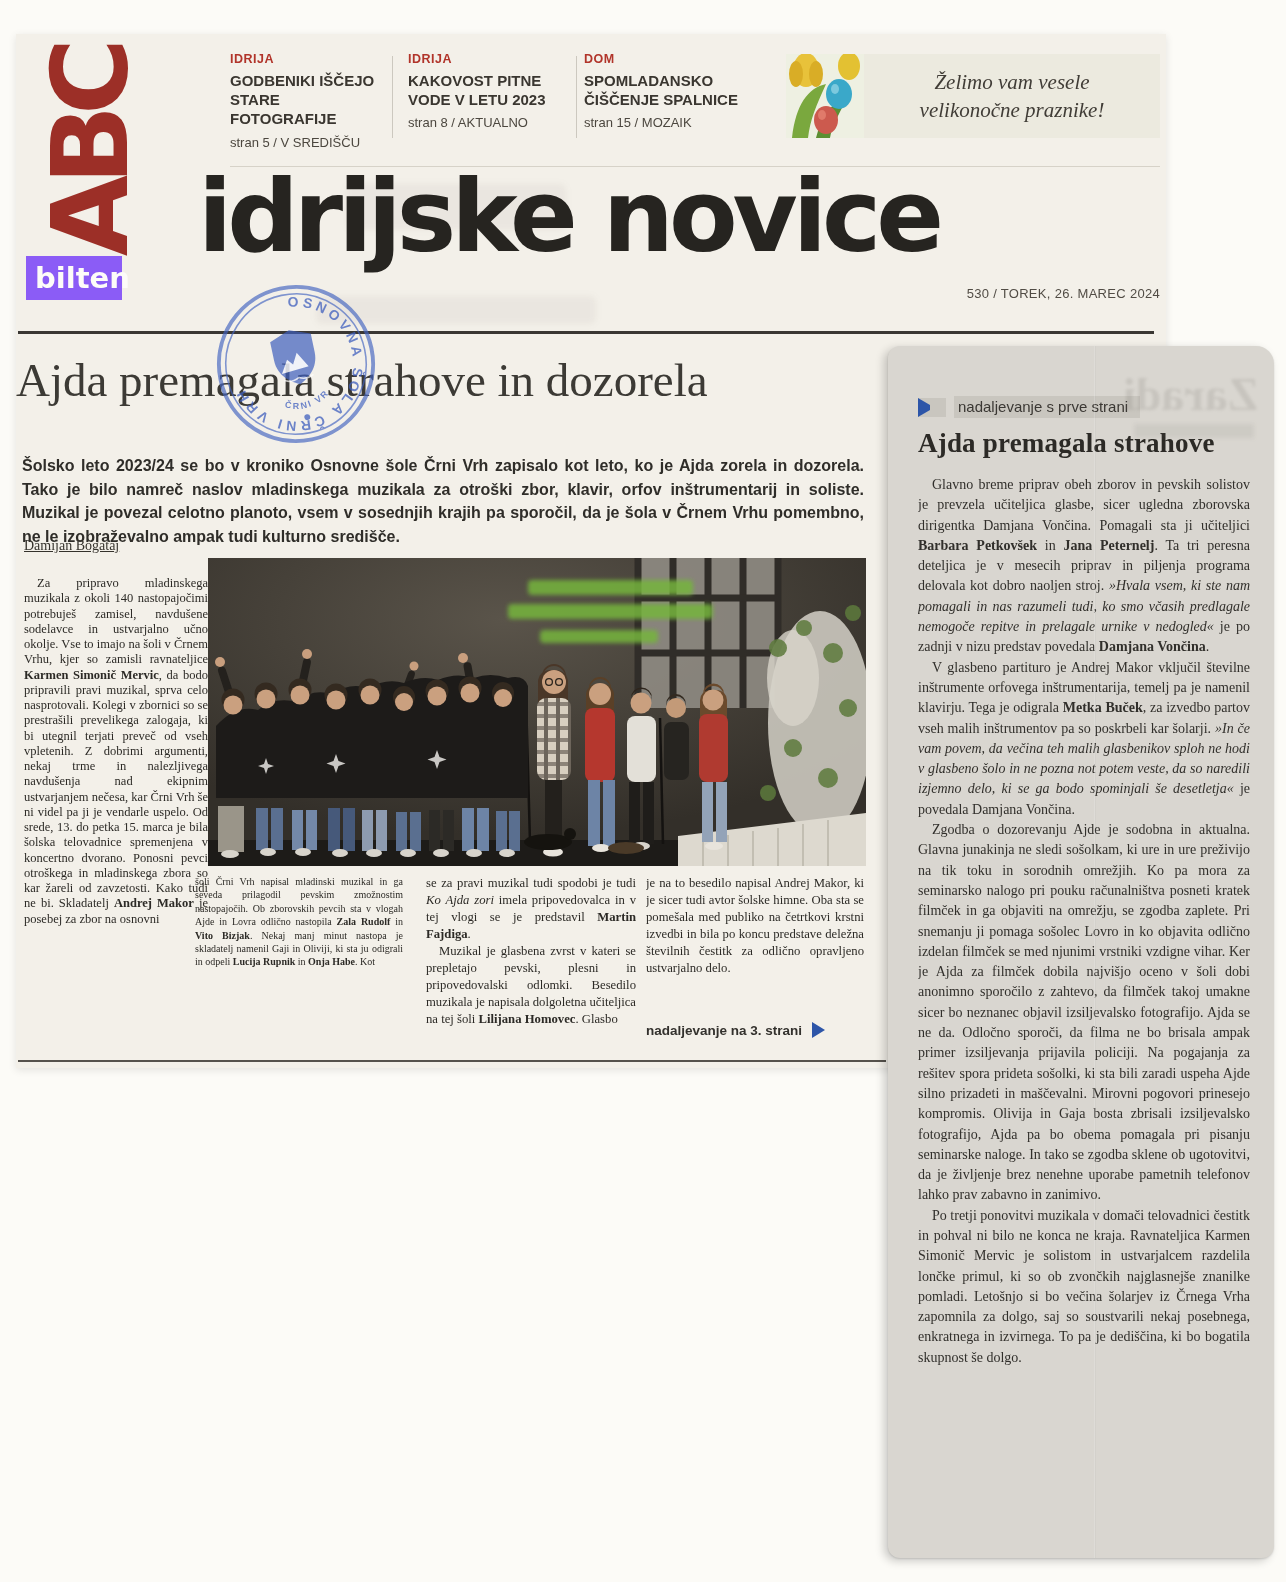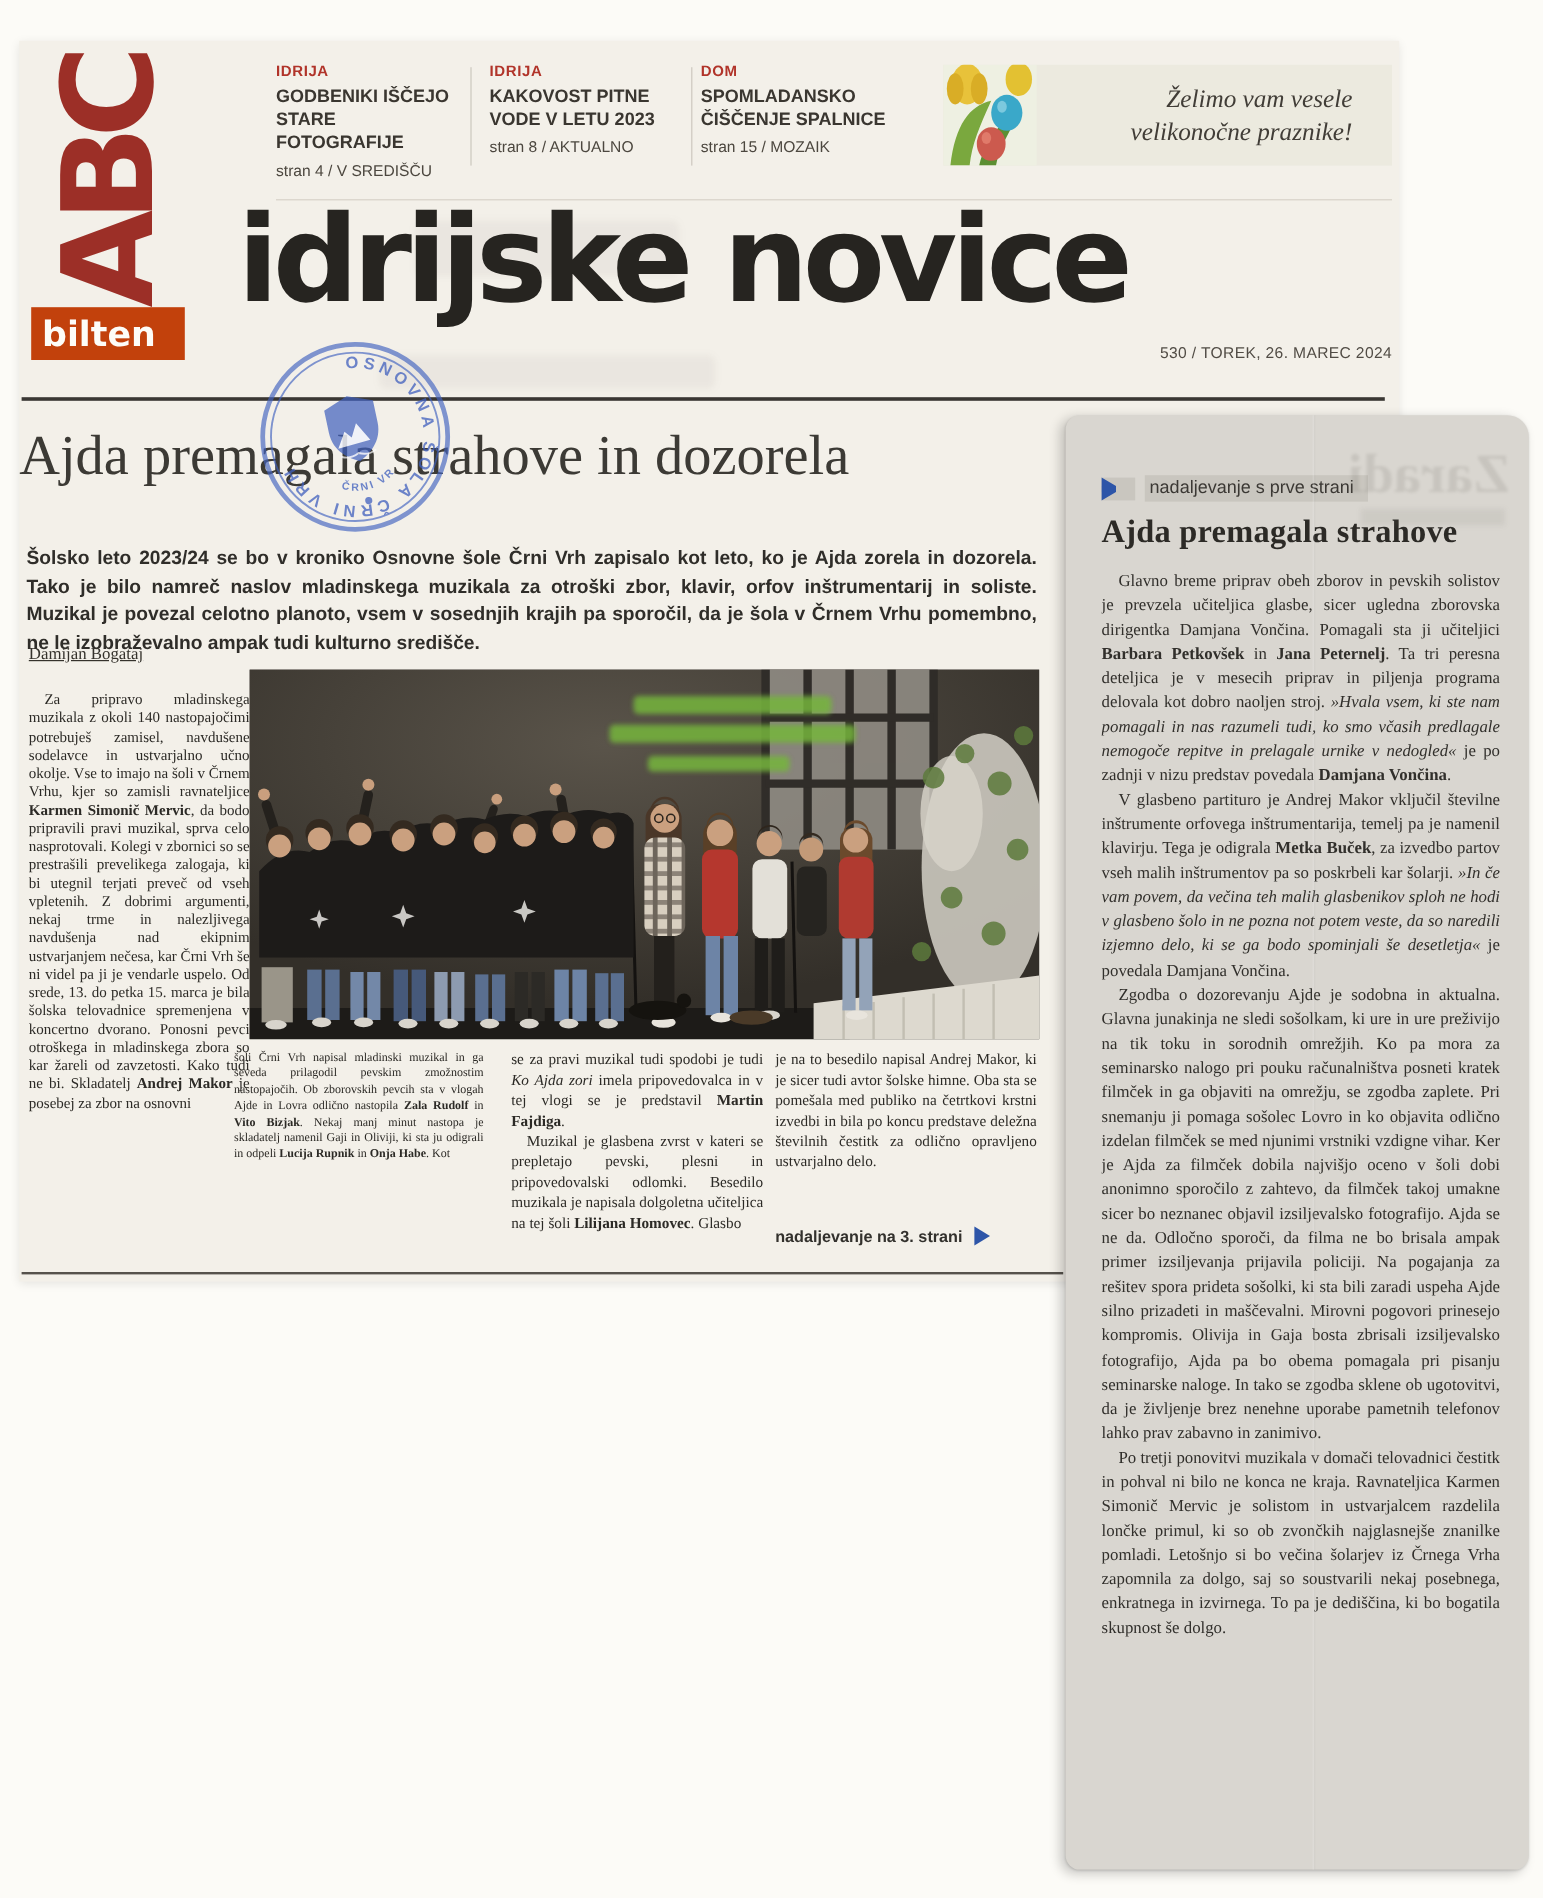--- a/index.html
+++ b/index.html
@@ -9,35 +9,35 @@
   
   .main-clip{position:absolute;left:16px;top:34px;width:1150px;height:1034px;
              background:#f3f0e9;box-shadow:0 2px 8px rgba(0,0,0,.10);}
 
   .ghost{position:absolute;background:rgba(95,90,82,.06);filter:blur(3px);border-radius:6px;}
 
   
   .abc{position:absolute;left:-40px;top:66px;width:230px;text-align:center;
        font-family:"DejaVu Sans",sans-serif;font-weight:bold;font-size:105px;line-height:104px;
        letter-spacing:-10px;color:#9c2f27;transform:rotate(-90deg);}
-  .bilten{position:absolute;left:10px;top:222px;width:128px;height:44px;background:#c2410c;
+  .bilten{position:absolute;left:10px;top:222px;width:96px;height:44px;background:#8b5cf6;
           color:#fdfcf8;font:bold 29px/44px "DejaVu Sans",sans-serif;padding-left:9px;box-sizing:border-box;}
 
   
   .teaser{position:absolute;top:18px;}
   .kick{font-size:12.5px;font-weight:bold;color:#b1342a;letter-spacing:.5px;}
   .ttl{font-size:15px;font-weight:bold;color:#3a3630;line-height:1.28;margin-top:5px;}
   .ref{font-size:13px;color:#4c473f;margin-top:6px;}
   .tdiv{position:absolute;top:22px;width:1px;height:82px;background:#ccc8bf;}
 
   
   .greet{position:absolute;left:770px;top:20px;width:374px;height:84px;background:#eceadf;display:flex;}
   .greet svg{flex:0 0 78px;height:84px;display:block;}
   .greet .gtext{width:230px;margin:14px auto 0;font-family:"Liberation Serif",serif;
-                font-style:italic;font-size:21px;line-height:1.35;color:#413d37;text-align:right;}
+                font-style:italic;font-size:21px;line-height:1.35;color:#413d37;text-align:center;}
 
   .hsep{position:absolute;left:214px;top:132px;width:930px;height:1px;background:#d6d2c8;}
   .masthead{position:absolute;left:182px;top:128px;white-space:nowrap;
             font-family:"DejaVu Sans",sans-serif;font-weight:bold;font-size:100px;line-height:1.1;
             letter-spacing:-5px;color:#262420;}
   .issue{position:absolute;left:800px;top:252px;width:344px;text-align:right;
          font-size:13px;letter-spacing:.3px;color:#514c45;}
 
   .toprule{position:absolute;left:2px;top:297px;width:1136px;height:3px;background:#3a3733;}
   .botrule{position:absolute;left:2px;top:1026px;width:868px;height:2px;background:#56524c;}
@@ -103,21 +103,21 @@
 
     <div class="ghost" style="left:300px;top:262px;width:280px;height:28px;"></div>
     <div class="ghost" style="left:330px;top:150px;width:220px;height:46px;"></div>
 
     <div class="abc">ABC</div>
     <div class="bilten">bilten</div>
 
     <div class="teaser" style="left:214px;width:158px;">
       <div class="kick">IDRIJA</div>
       <div class="ttl">GODBENIKI IŠČEJO STARE FOTOGRAFIJE</div>
-      <div class="ref">stran 4 / V SREDIŠČU</div>
+      <div class="ref">stran 5 / V SREDIŠČU</div>
     </div>
     <div class="tdiv" style="left:376px;"></div>
     <div class="teaser" style="left:392px;width:156px;">
       <div class="kick">IDRIJA</div>
       <div class="ttl">KAKOVOST PITNE VODE V LETU 2023</div>
       <div class="ref">stran 8 / AKTUALNO</div>
     </div>
     <div class="tdiv" style="left:560px;"></div>
     <div class="teaser" style="left:568px;width:170px;">
       <div class="kick">DOM</div>

